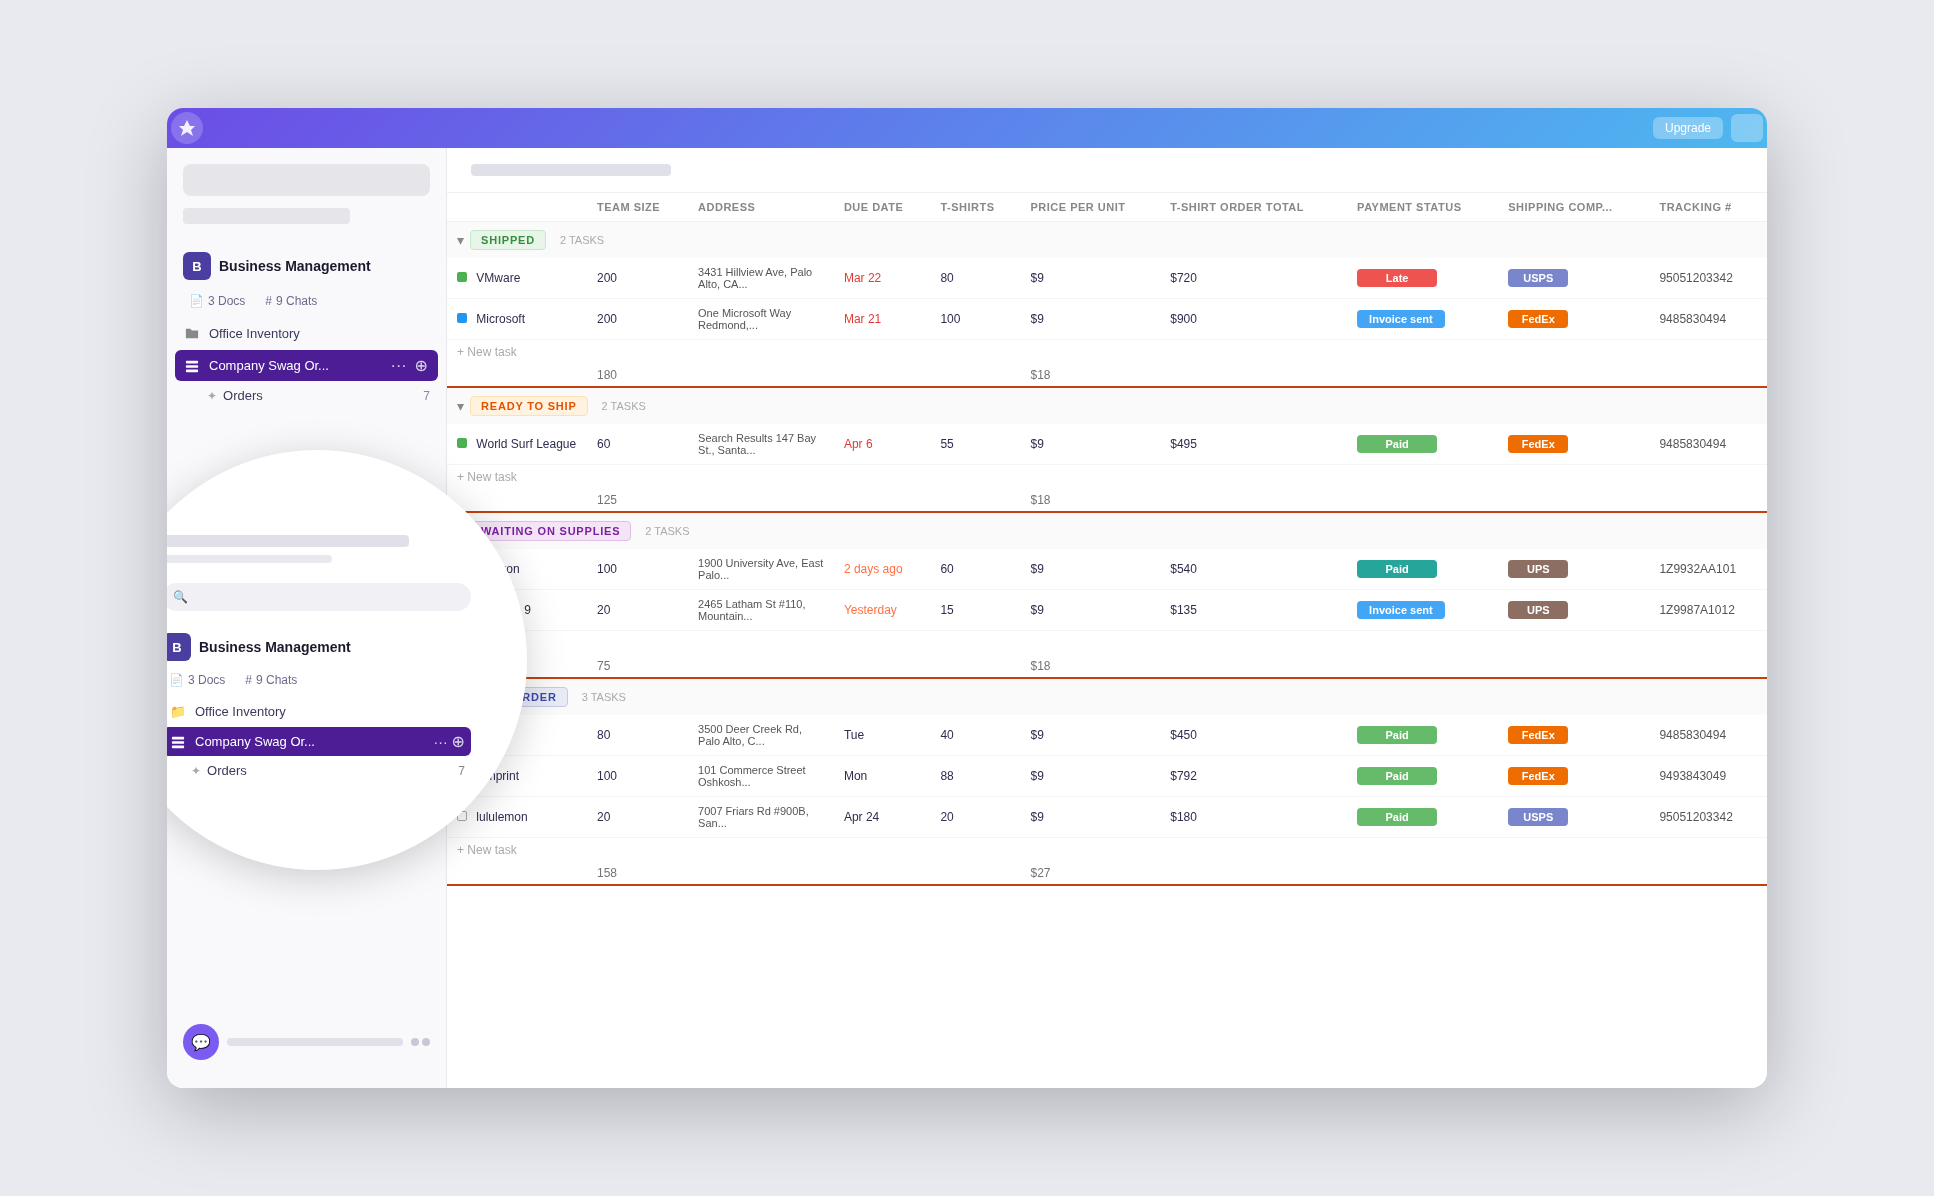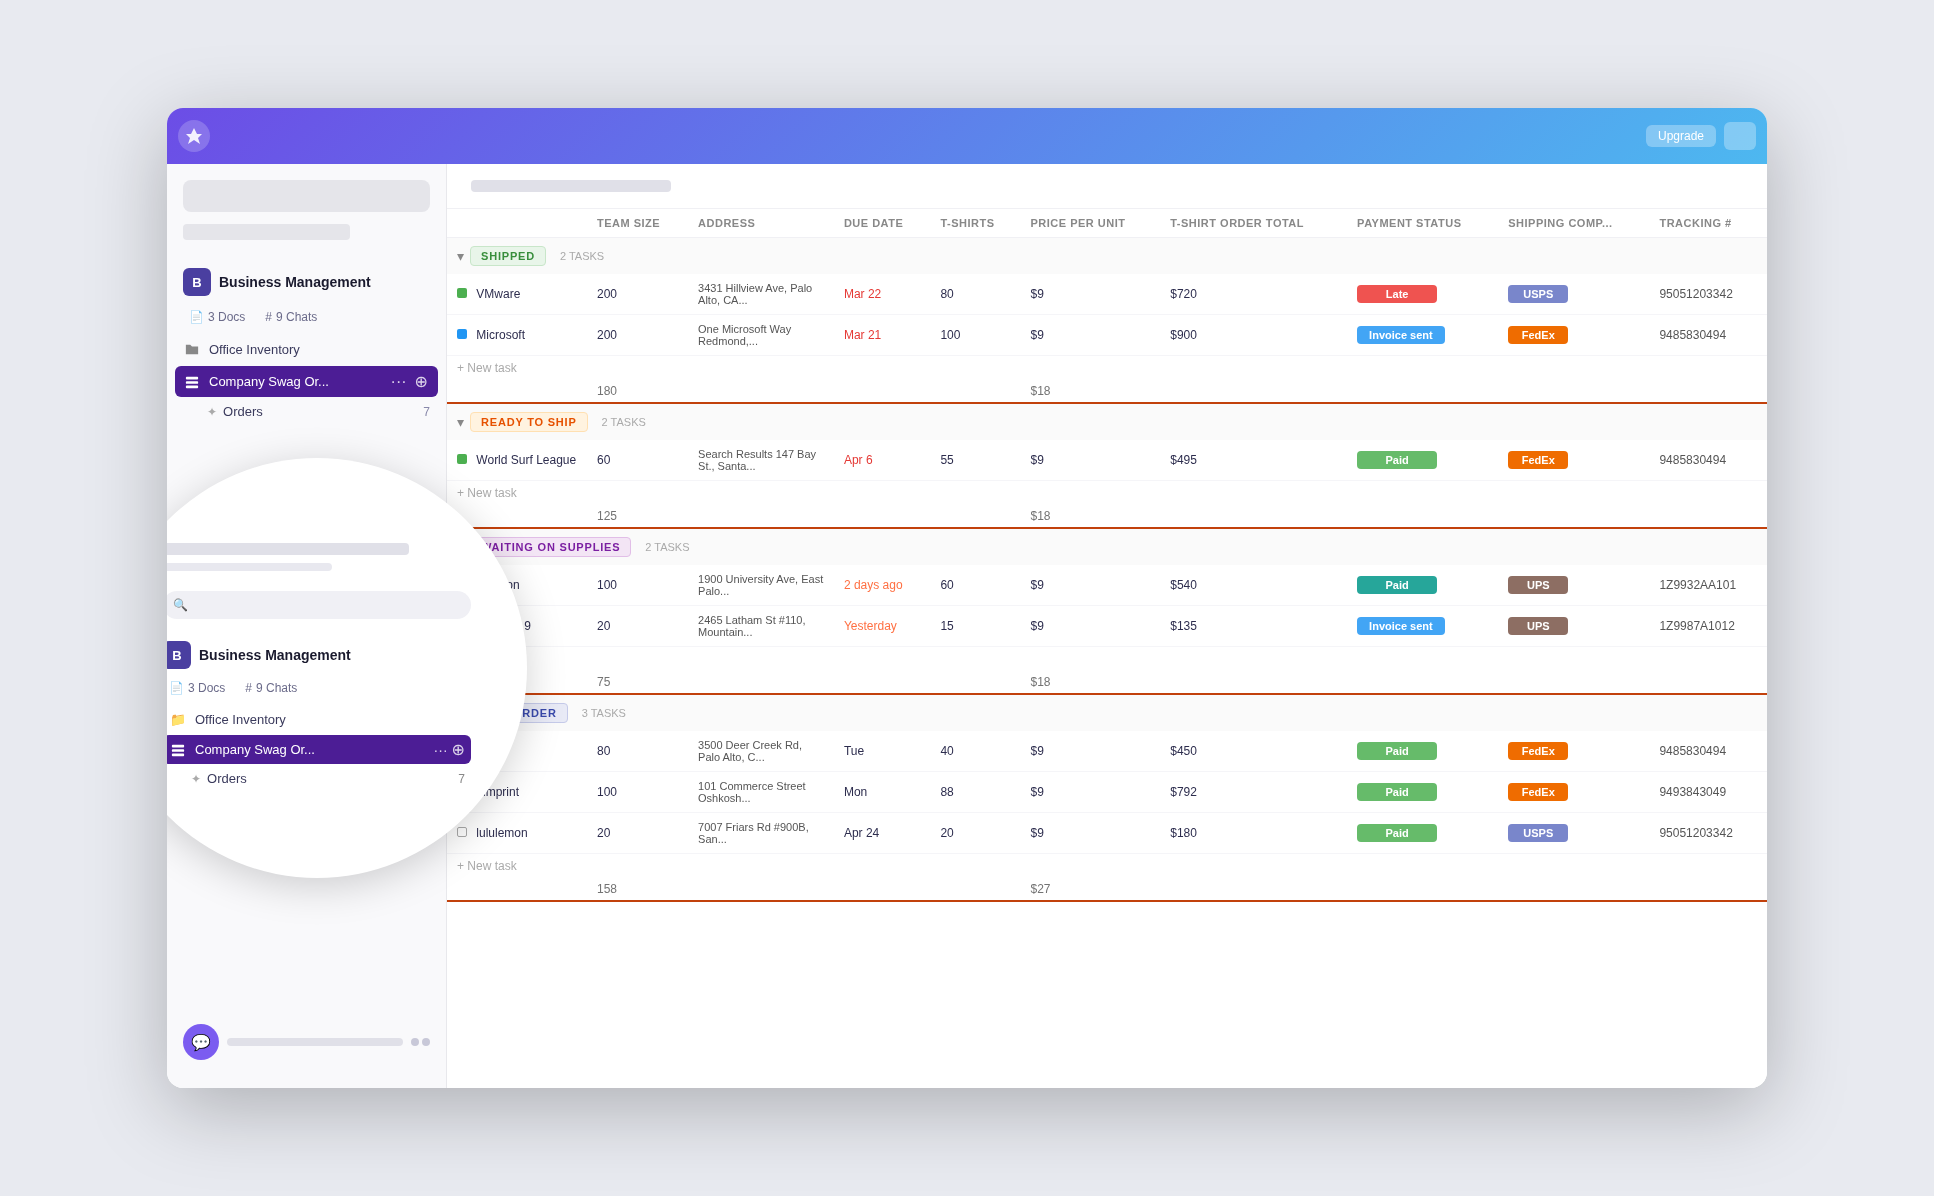--- a/index.html
+++ b/index.html
@@ -20,25 +20,25 @@
       background: #fff;
       border-radius: 16px;
       box-shadow: 0 20px 80px rgba(0,0,0,0.25);
       overflow: hidden;
       display: flex;
       flex-direction: column;
     }
 
     
     .top-bar {
-      height: 56px;
+      height: 40px;
       background: linear-gradient(135deg, #6c4de6 0%, #4db8f0 100%);
       display: flex;
       align-items: center;
-      padding: 0 11px;
+      padding: 0 4px;
       flex-shrink: 0;
     }
     .logo {
       width: 32px;
       height: 32px;
       background: rgba(255,255,255,0.2);
       border-radius: 50%;
       display: flex;
       align-items: center;
       justify-content: center;

